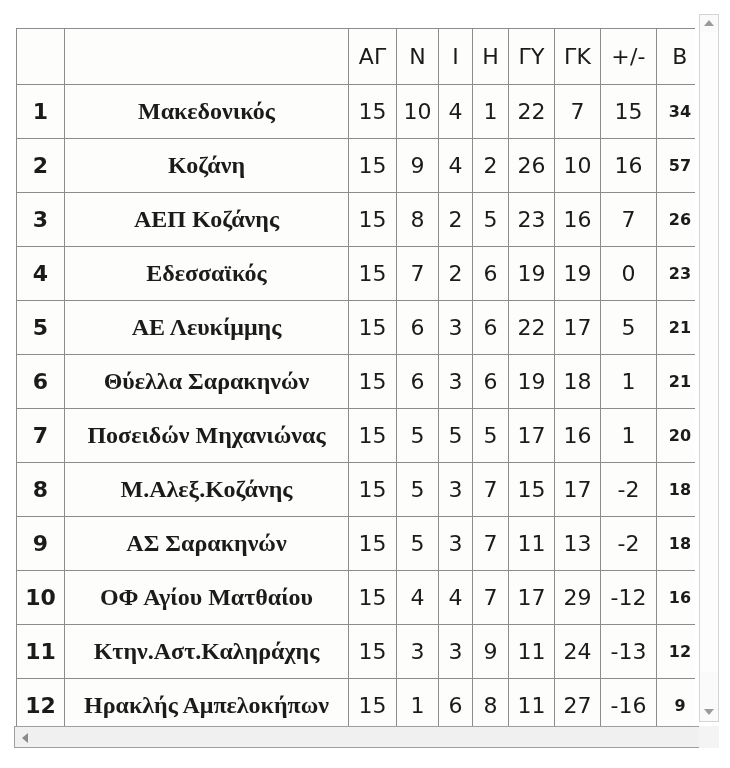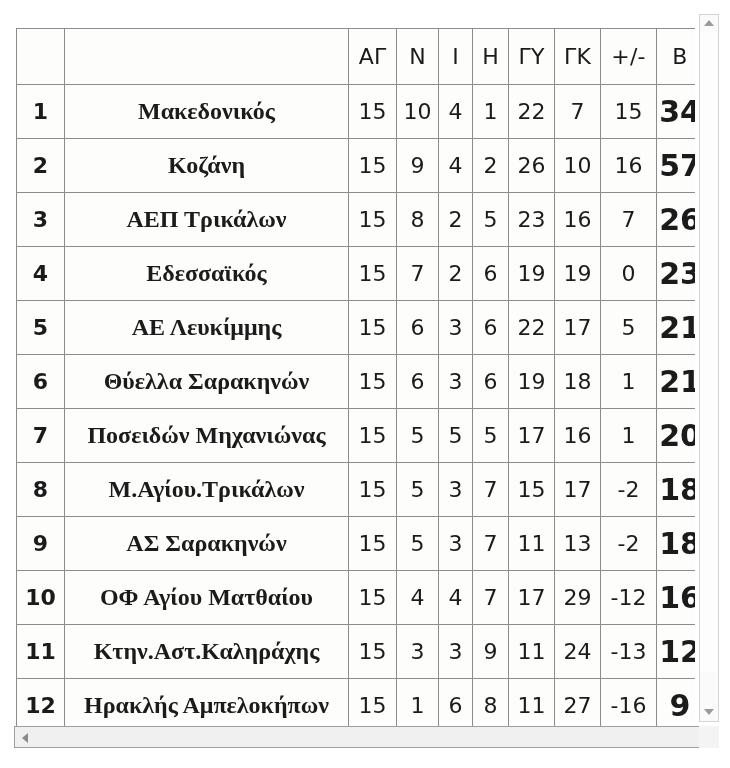--- a/index.html
+++ b/index.html
@@ -81,21 +81,21 @@
     font-weight: 700;
     text-align: center;
     padding: 0 6px;
     font-family: Liberation Serif, serif;
   }
   td.stat {
     font-size: 22px;
     font-weight: 400;
   }
   td.pts {
-    font-size: 30px;
+    font-size: 16px;
     font-weight: 700;
   }
 
   
   col.c-rank { width: 48px; }
   col.c-team { width: 284px; }
   col.c-ag   { width: 48px; }
   col.c-n    { width: 42px; }
   col.c-i    { width: 34px; }
   col.c-h    { width: 36px; }
@@ -241,21 +241,21 @@
             <td class="stat">9</td>
             <td class="stat">4</td>
             <td class="stat">2</td>
             <td class="stat">26</td>
             <td class="stat">10</td>
             <td class="stat">16</td>
             <td class="pts">57</td>
           </tr>
           <tr>
             <td class="rank">3</td>
-            <td class="team">ΑΕΠ Τρικάλων</td>
+            <td class="team">ΑΕΠ Κοζάνης</td>
             <td class="stat">15</td>
             <td class="stat">8</td>
             <td class="stat">2</td>
             <td class="stat">5</td>
             <td class="stat">23</td>
             <td class="stat">16</td>
             <td class="stat">7</td>
             <td class="pts">26</td>
           </tr>
           <tr>
@@ -301,21 +301,21 @@
             <td class="stat">5</td>
             <td class="stat">5</td>
             <td class="stat">5</td>
             <td class="stat">17</td>
             <td class="stat">16</td>
             <td class="stat">1</td>
             <td class="pts">20</td>
           </tr>
           <tr>
             <td class="rank">8</td>
-            <td class="team">Μ.Αγίου.Τρικάλων</td>
+            <td class="team">Μ.Αλεξ.Κοζάνης</td>
             <td class="stat">15</td>
             <td class="stat">5</td>
             <td class="stat">3</td>
             <td class="stat">7</td>
             <td class="stat">15</td>
             <td class="stat">17</td>
             <td class="stat">-2</td>
             <td class="pts">18</td>
           </tr>
           <tr>

